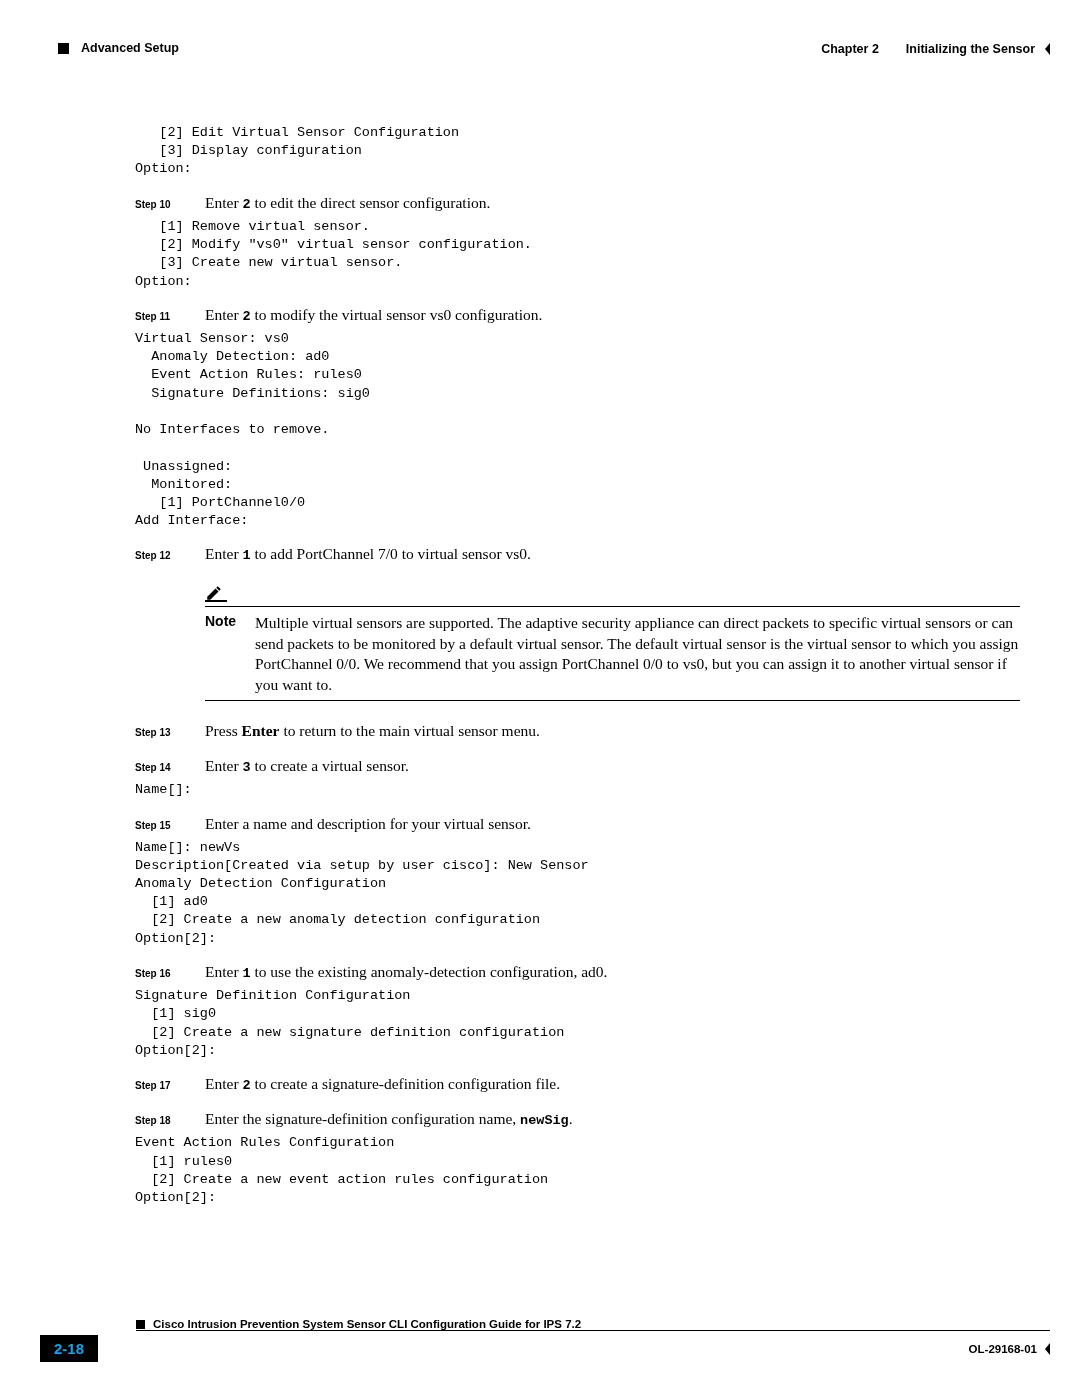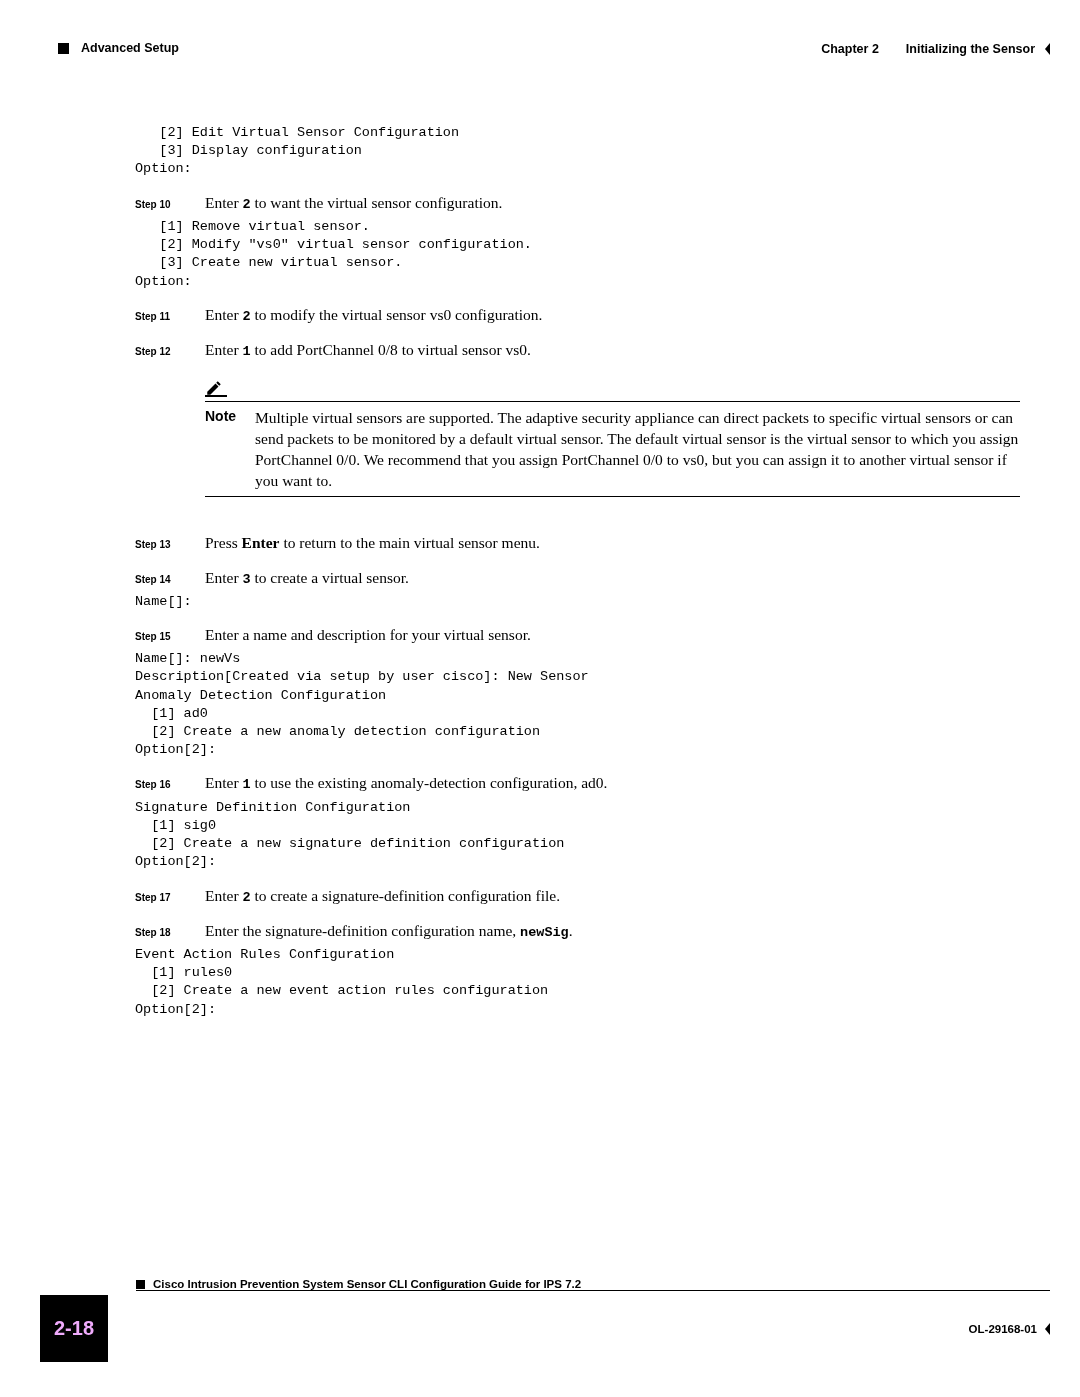--- a/index.html
+++ b/index.html
@@ -127,23 +127,23 @@
   .footer-row {
     display:flex;
     align-items:center;
     justify-content:space-between;
     font-family: Arial, Helvetica, sans-serif;
     font-size:11.5px;
     font-weight:bold;
   }
   .page-num-box {
     background:#000;
-    color:#f0abfc;
-    padding:22px 14px;
-    font-size:20px;
+    color:#0ea5e9;
+    padding:5px 14px;
+    font-size:15px;
     font-weight:bold;
     font-family: Arial, Helvetica, sans-serif;
   }
   .footer-right-row { display:flex; align-items:flex-end; gap:8px; }
   .footer-caret {
     width:0;height:0;
     border-top:6px solid transparent;
     border-bottom:6px solid transparent;
     border-right:5px solid #000;
   }
@@ -179,58 +179,69 @@
 
   <div class="content">
 
     <pre class="code code-block">   [2] Edit Virtual Sensor Configuration
    [3] Display configuration
 Option:</pre>
 
     <div class="step-row">
       <div class="step-label">Step 10</div>
       <div class="step-text">
-        <span>Enter </span><span class="inline-mono">2</span><span> to want the virtual sensor configuration.</span>
+        <span>Enter </span><span class="inline-mono">2</span><span> to edit the direct sensor configuration.</span>
       </div>
     </div>
     <pre class="code code-block">   [1] Remove virtual sensor.
    [2] Modify "vs0" virtual sensor configuration.
    [3] Create new virtual sensor.
 Option:</pre>
 
     <div class="step-row">
       <div class="step-label">Step 11</div>
       <div class="step-text">
         <span>Enter </span><span class="inline-mono">2</span><span> to modify the virtual sensor vs0 configuration.</span>
       </div>
     </div>
+    <pre class="code code-block">Virtual Sensor: vs0
+  Anomaly Detection: ad0
+  Event Action Rules: rules0
+  Signature Definitions: sig0
+
+No Interfaces to remove.
+
+ Unassigned:
+  Monitored:
+   [1] PortChannel0/0
+Add Interface:</pre>
 
     <div class="step-row">
       <div class="step-label">Step 12</div>
       <div class="step-text">
-        <span>Enter </span><span class="inline-mono">1</span><span> to add PortChannel 0/8 to virtual sensor vs0.</span>
+        <span>Enter </span><span class="inline-mono">1</span><span> to add PortChannel 7/0 to virtual sensor vs0.</span>
       </div>
     </div>
 
     <div class="note-block">
       <div class="note-icon-row">
         <svg class="note-icon" viewBox="0 0 24 24">
           <path d="M3 21 L3 17 L14 6 L18 10 L7 21 Z M15 5 L19 9 L21 7 L17 3 Z" fill="#000"></path>
         </svg>
       </div>
       <div style="border-bottom:2px solid #000;width:22px;margin-top:-2px;"></div>
       <hr class="note-hr">
       <div class="note-body">
         <div class="note-label">Note</div>
         <div class="note-text">Multiple virtual sensors are supported. The adaptive security appliance can direct packets to specific virtual sensors or can send packets to be monitored by a default virtual sensor. The default virtual sensor is the virtual sensor to which you assign PortChannel 0/0. We recommend that you assign PortChannel 0/0 to vs0, but you can assign it to another virtual sensor if you want to.</div>
       </div>
       <hr class="note-hr">
     </div>
 
-    <div class="step-row" style="margin-top:36px">
+    <div class="step-row" style="margin-top:20px">
       <div class="step-label">Step 13</div>
       <div class="step-text">
         <span>Press </span><b class="serif">Enter</b><span> to return to the main virtual sensor menu.</span>
       </div>
     </div>
 
     <div class="step-row">
       <div class="step-label">Step 14</div>
       <div class="step-text">
         <span>Enter </span><span class="inline-mono">3</span><span> to create a virtual sensor.</span>

